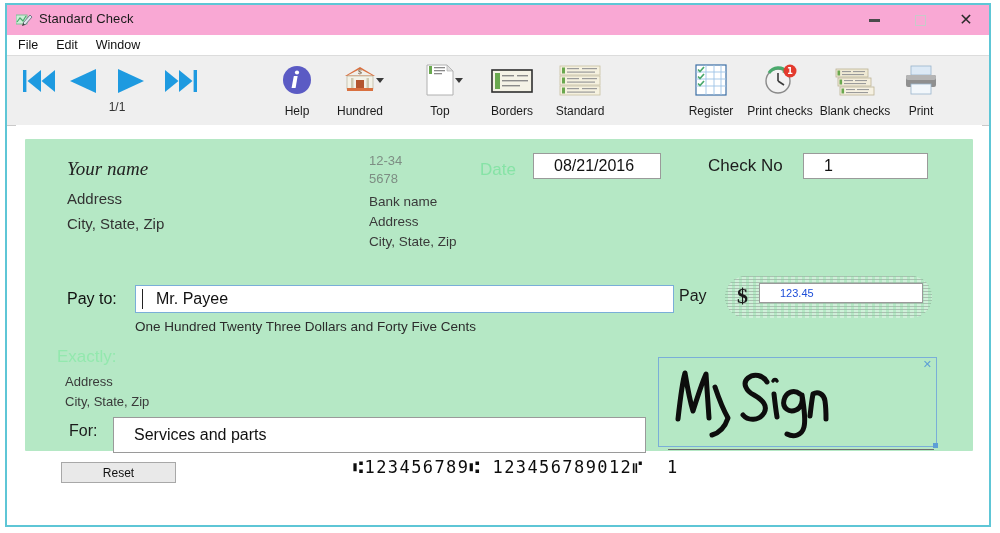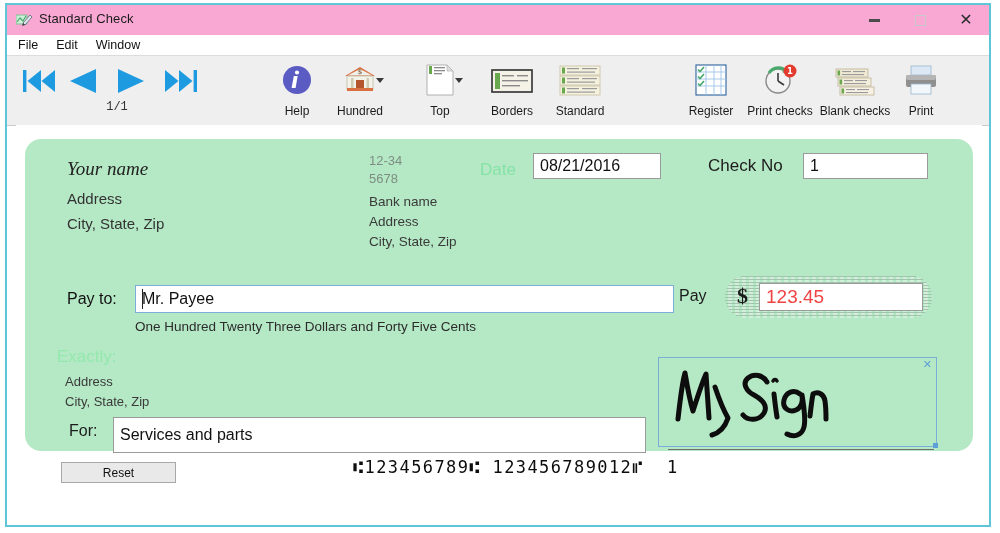--- a/index.html
+++ b/index.html
@@ -25,66 +25,66 @@
   .menuitem{font-size:12.5px;color:#111;cursor:default;text-align:center;}
 
   
   .toolbar{position:relative;height:69px;background:#efefef;
            border-top:1px solid #dcdcdc;border-bottom:1px solid #c9c9c9;}
   .tbtn{position:absolute;top:0;height:69px;display:flex;flex-direction:column;
         align-items:center;justify-content:flex-start;}
   .tbl{font-size:12px;color:#1b1b1b;position:absolute;bottom:7px;
        width:100%;text-align:center;white-space:nowrap;}
 
-  .navwrap{position:absolute;left:10px;top:0;width:200px;height:89px;font-family:Liberation Mono, monospace;}
+  .navwrap{position:absolute;left:10px;top:0;width:200px;height:89px;}
   .navbtn{position:absolute;top:10px;}
   .pageno{position:absolute;left:0;top:44px;width:200px;text-align:center;
           font-size:12px;color:#333;}
 
   .caret{width:0;height:0;border-left:4.5px solid transparent;
          border-right:4.5px solid transparent;border-top:5px solid #3a3a3a;
          position:absolute;}
 
   
   .sheet{position:absolute;left:9px;top:120px;width:966px;height:337px;background:#ffffff;}
   .check{position:absolute;left:9px;top:14px;width:948px;height:312px;
-         background:#b5e8c5;border-radius:16px;}
+         background:#b5e8c5;border-radius:1px;}
 
   .payer-name{position:absolute;left:42px;top:19px;font-size:19px;color:#222;
               font-family:"Liberation Serif",serif;font-style:italic;}
   .payer-addr{position:absolute;left:42px;top:47px;font-size:15px;color:#333;line-height:25px;}
 
   .frac{position:absolute;left:344px;top:13px;font-size:13px;color:#7d8d83;line-height:18px;}
   .bank{position:absolute;left:344px;top:53px;font-size:13.5px;color:#3a3a3a;line-height:20px;}
 
   .date-label{position:absolute;left:455px;top:21px;font-size:17px;color:#86e3a6;}
   .inp{background:#ffffff;border:1px solid #9a9a9a;box-sizing:border-box;
-       font-family:"Liberation Sans",sans-serif;color:#111;padding:0 6px;}
+       font-family:"Liberation Sans",sans-serif;color:#111;padding:0 20px;}
   .date-input{position:absolute;left:508px;top:14px;width:128px;height:26px;font-size:16px;
               line-height:24px;}
   .checkno-label{position:absolute;left:683px;top:17px;font-size:17px;color:#1c1c1c;}
   .checkno-input{position:absolute;left:778px;top:14px;width:125px;height:26px;font-size:16px;
                  line-height:24px;}
 
   .payto-label{position:absolute;left:42px;top:151px;font-size:16px;font-weight:normal;color:#111;}
   .payto-input{position:absolute;left:110px;top:146px;width:539px;height:28px;font-size:16px;
                line-height:26px;border:1px solid #7aaed8;}
   .caretbar{position:absolute;left:117px;top:150px;width:1px;height:20px;background:#222;}
   .words{position:absolute;left:110px;top:180px;font-size:13.5px;color:#2c2c2c;}
 
   .pay-label{position:absolute;left:654px;top:148px;font-size:16px;color:#1c1c1c;}
   .amtbox{position:absolute;left:700px;top:137px;width:207px;height:42px;border-radius:21px;
           overflow:hidden;
           background:repeating-linear-gradient(0deg,#b5e8c5 0px,#b5e8c5 2px,#7e9e88 2px,#7e9e88 3px);}
   .amtbox::after{content:"";position:absolute;inset:0;border-radius:21px;
           background:repeating-linear-gradient(90deg,rgba(181,232,197,.55) 0px,rgba(181,232,197,.55) 3px,rgba(255,255,255,.35) 3px,rgba(255,255,255,.35) 7px);}
   .dollar{position:absolute;left:712px;top:144px;font-size:22px;color:#1a1a1a;
           font-family:"Liberation Serif",serif;font-weight:bold;z-index:3;}
-  .amt-input{position:absolute;left:734px;top:144px;width:164px;height:28px;font-size:19px;
-             line-height:26px;color:#ef4444;z-index:3;border:1px solid #9a9a9a;}
+  .amt-input{position:absolute;left:734px;top:144px;width:164px;height:20px;font-size:11px;
+             line-height:26px;color:#1d4ed8;z-index:3;border:1px solid #9a9a9a;}
 
   .exactly{position:absolute;left:32px;top:208px;font-size:17px;color:#93e8ae;}
   .exactly-addr{position:absolute;left:40px;top:233px;font-size:13px;color:#3a3a3a;line-height:20px;}
 
   .signbox{position:absolute;left:633px;top:218px;width:277px;height:88px;
            border:1px solid #7aaed8;background:transparent;}
   .sign-x{position:absolute;right:4px;top:1px;font-size:11px;color:#5d9fd6;line-height:11px;}
   .signline{position:absolute;left:643px;top:310px;width:266px;height:1px;background:#6e6e6e;}
   .signature{position:absolute;left:645px;top:222px;width:200px;height:80px;}
   .sign-handle{position:absolute;right:-2px;bottom:-2px;width:5px;height:5px;background:#5d9fd6;}

